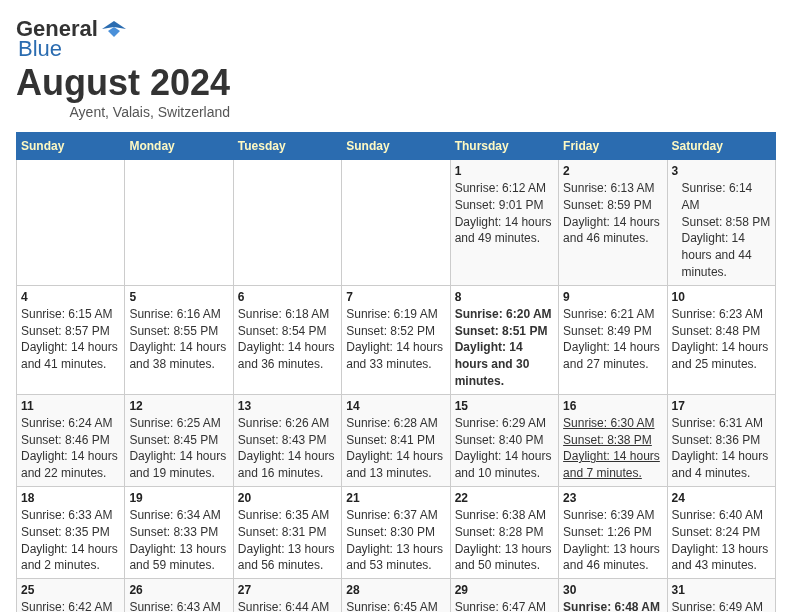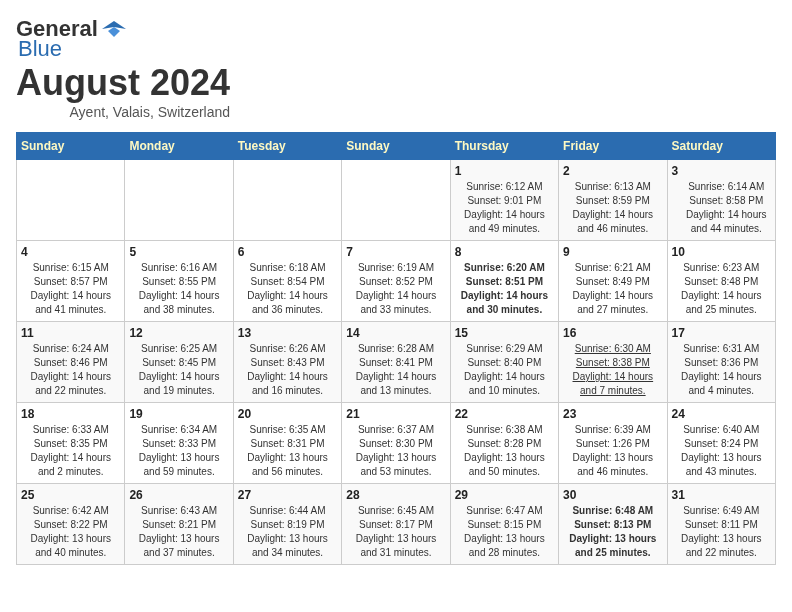--- a/index.html
+++ b/index.html
@@ -59,24 +59,23 @@
     tbody tr:nth-child(odd) td {
       background: #f9f9f9;
     }
     .day-number {
       font-weight: bold;
       font-size: 12px;
       margin-bottom: 2px;
       color: #222;
     }
     .day-info {
-      font-size: 10px;
+      font-size: 12px;
       color: #333;
       line-height: 1.4;
-      text-align: center;
     }
     .empty-cell {
       background: #fff !important;
     }
     tbody tr td.empty-cell {
       background: #fff;
     }
   </style>
 </head>
 <body>

